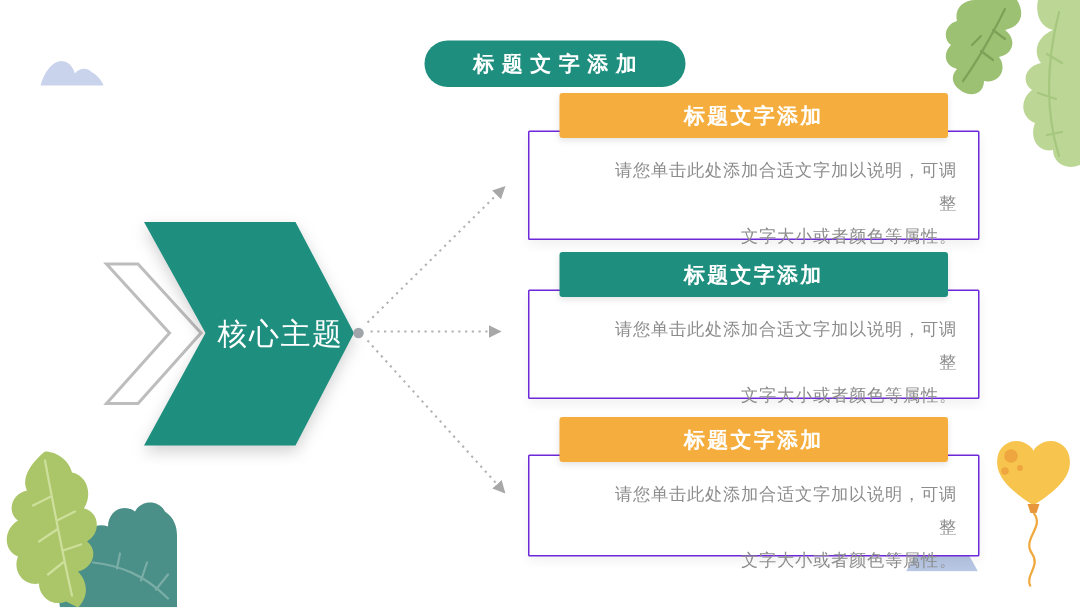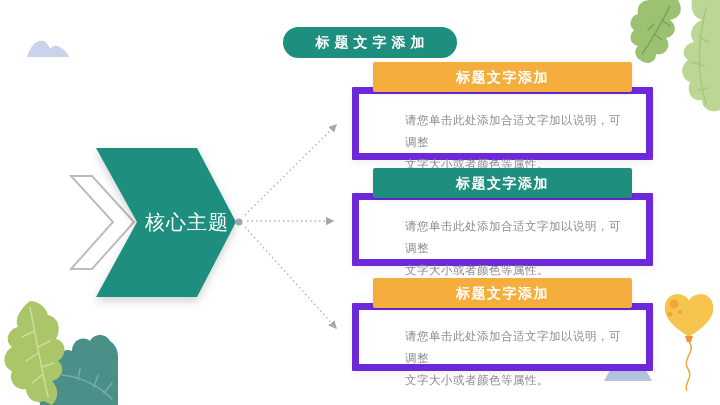--- a/index.html
+++ b/index.html
@@ -31,24 +31,24 @@
   .connectors { position:absolute; left:235px; top:108px; z-index:2; }
 
   
   .card { position:absolute; left:352px; width:301px; z-index:5; }
   .card-1 { top:62px; } .card-2 { top:168px; } .card-3 { top:278px; }
   .card-header { position:relative; z-index:2; margin:0 21px; height:30px;
     border-radius:2px; color:#fff; font-size:14px; font-weight:bold;
     letter-spacing:1.5px; text-align:center; line-height:30px;
     box-shadow:0 2px 4px rgba(0,0,0,0.10); }
   .card-body { position:relative; z-index:1; margin-top:-5px; height:73px;
-    background:#fff; border:7px solid #6d28d9; border-radius:1px;
+    background:#fff; border:1px solid #6d28d9; border-radius:1px;
     box-shadow:0 3px 8px rgba(0,0,0,0.06);
     padding:15px 14px 0 46px; font-size:11.5px; color:#8c8c8c;
-    line-height:22px; letter-spacing:0.5px; white-space:pre-line; }
+    line-height:22px; letter-spacing:0.5px; white-space:pre-line;text-align:right; }
   .card-3 .card-body { height:68px; }
 </style>
 </head>
 <body>
 
 <div class="slide">
 
   <svg class="deco cloud-tl" width="48" height="22" viewBox="0 0 48 22">
     <path d="M1,21 C4,10 11,3 17,5 C21,6 23,10 24,13 C27,9 32,9 35,12 C39,14 42,18 43,21 Z" fill="#C9D3EB"></path>
   </svg>

